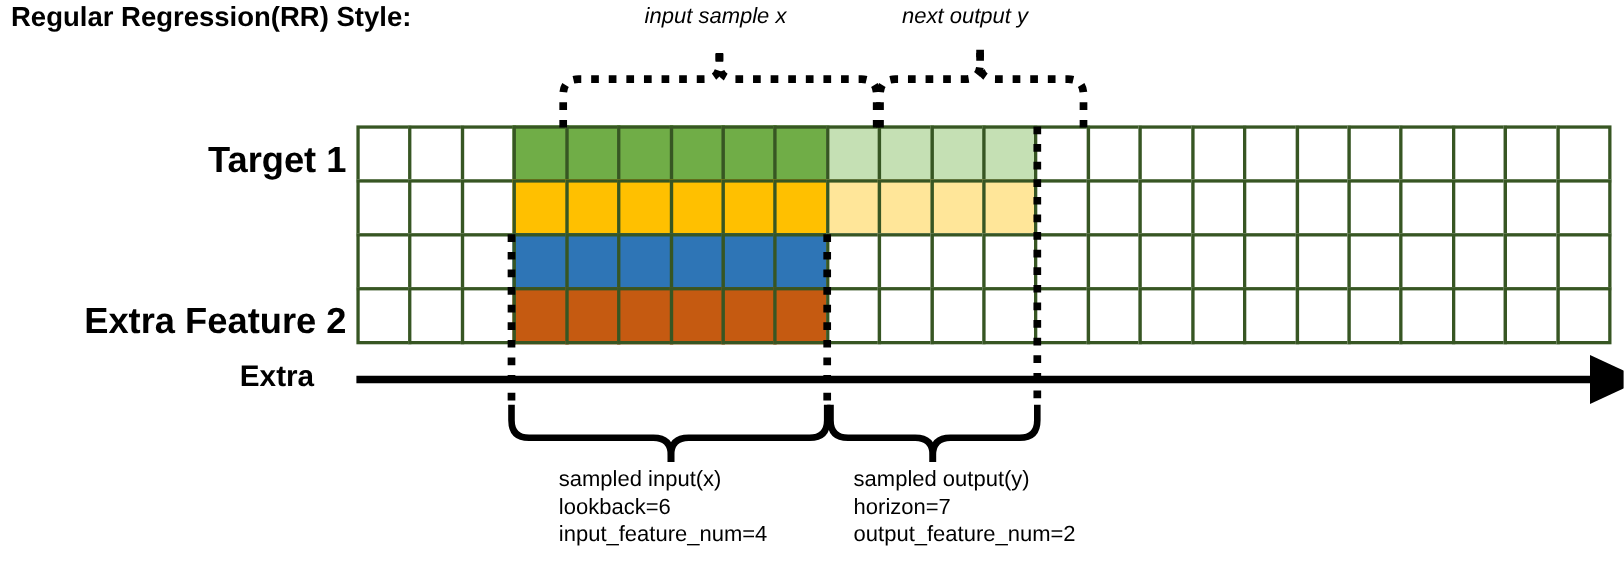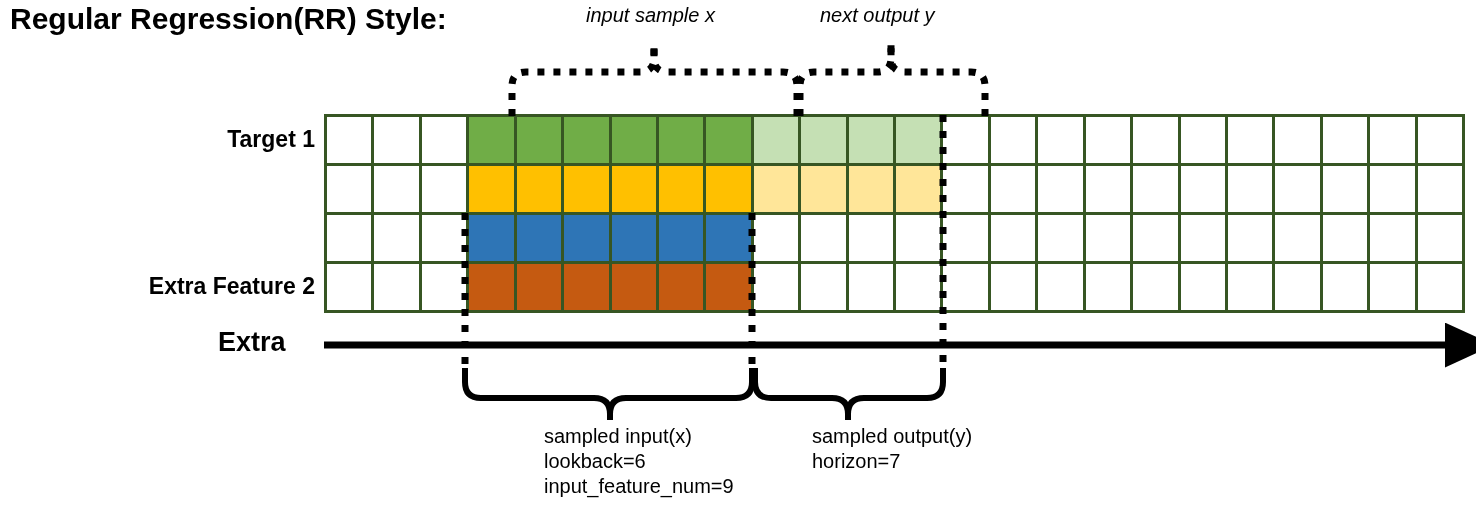--- a/index.html
+++ b/index.html
@@ -2,44 +2,44 @@
 <html><head>
 <meta charset="utf-8">
 <style>
   html,body{margin:0;padding:0;}
   body{
     width:1476px;height:516px;position:relative;background:#ffffff;
     font-family:"Liberation Sans", sans-serif;overflow:hidden;
   }
   .title{
     position:absolute;left:10px;top:2px;
-    font-size:30px;font-weight:700;color:#000;white-space:nowrap;
+    font-size:25px;font-weight:700;color:#000;white-space:nowrap;
   }
   
   #grid-wrap{position:absolute;left:324px;top:114px;width:1138px;height:196px;}
   .grid-row{display:flex;width:100%;height:49px;box-sizing:border-box;}
   .cell{
     flex:1 1 0;box-sizing:border-box;
     border:3px solid #375623;margin-right:-3px;margin-bottom:-3px;
     background:#ffffff;
   }
   
   .row-label{
     position:absolute;right:0;width:300px;text-align:right;
-    font-size:23px;font-weight:700;color:#000;white-space:nowrap;
+    font-size:33px;font-weight:700;color:#000;white-space:nowrap;
   }
   #labels{position:absolute;left:10px;top:114px;width:305px;height:200px;}
   
   .time-label{
     position:absolute;left:218px;top:327px;
     font-size:27px;font-weight:700;color:#000;
   }
   
   .bottom-text{
-    position:absolute;font-size:20px;color:#000;line-height:25px;white-space:nowrap;margin-left:36px;
+    position:absolute;font-size:20px;color:#000;line-height:25px;white-space:nowrap;
   }
   #txt-input{left:508px;top:424px;}
   #txt-output{left:776px;top:424px;}
   
   .brace-label{
     position:absolute;font-size:20px;font-style:italic;color:#000;white-space:nowrap;
   }
   #lbl-next-x{left:586px;top:4px;}
   #lbl-next-y{left:820px;top:4px;}
   
@@ -163,25 +163,26 @@
   </div>
 
 <div class="time-label">Extra</div>
 
 <div class="brace-label" id="lbl-next-x">input sample x</div>
 <div class="brace-label" id="lbl-next-y">next output y</div>
 
 <div class="bottom-text" id="txt-input">
   <div>sampled input(x)</div>
   <div>lookback=6</div>
-  <div>input_feature_num=9</div>
+  <div>input_feature_num=4</div>
 </div>
 <div class="bottom-text" id="txt-output">
   <div>sampled output(y)</div>
   <div>horizon=7</div>
+  <div>output_feature_num=2</div>
 </div>
 
 <svg class="overlay" viewBox="0 0 1476 516" xmlns="http://www.w3.org/2000/svg">
   <defs>
     <marker id="arrowhead" markerWidth="7" markerHeight="7" refX="1" refY="3.2" orient="auto">
       <path d="M0,0 L7,3.2 L0,6.4 z" fill="#000"></path>
     </marker>
   </defs>
 
   <g fill="none" stroke="#000" stroke-width="7" stroke-linecap="butt" stroke-dasharray="7,9">

